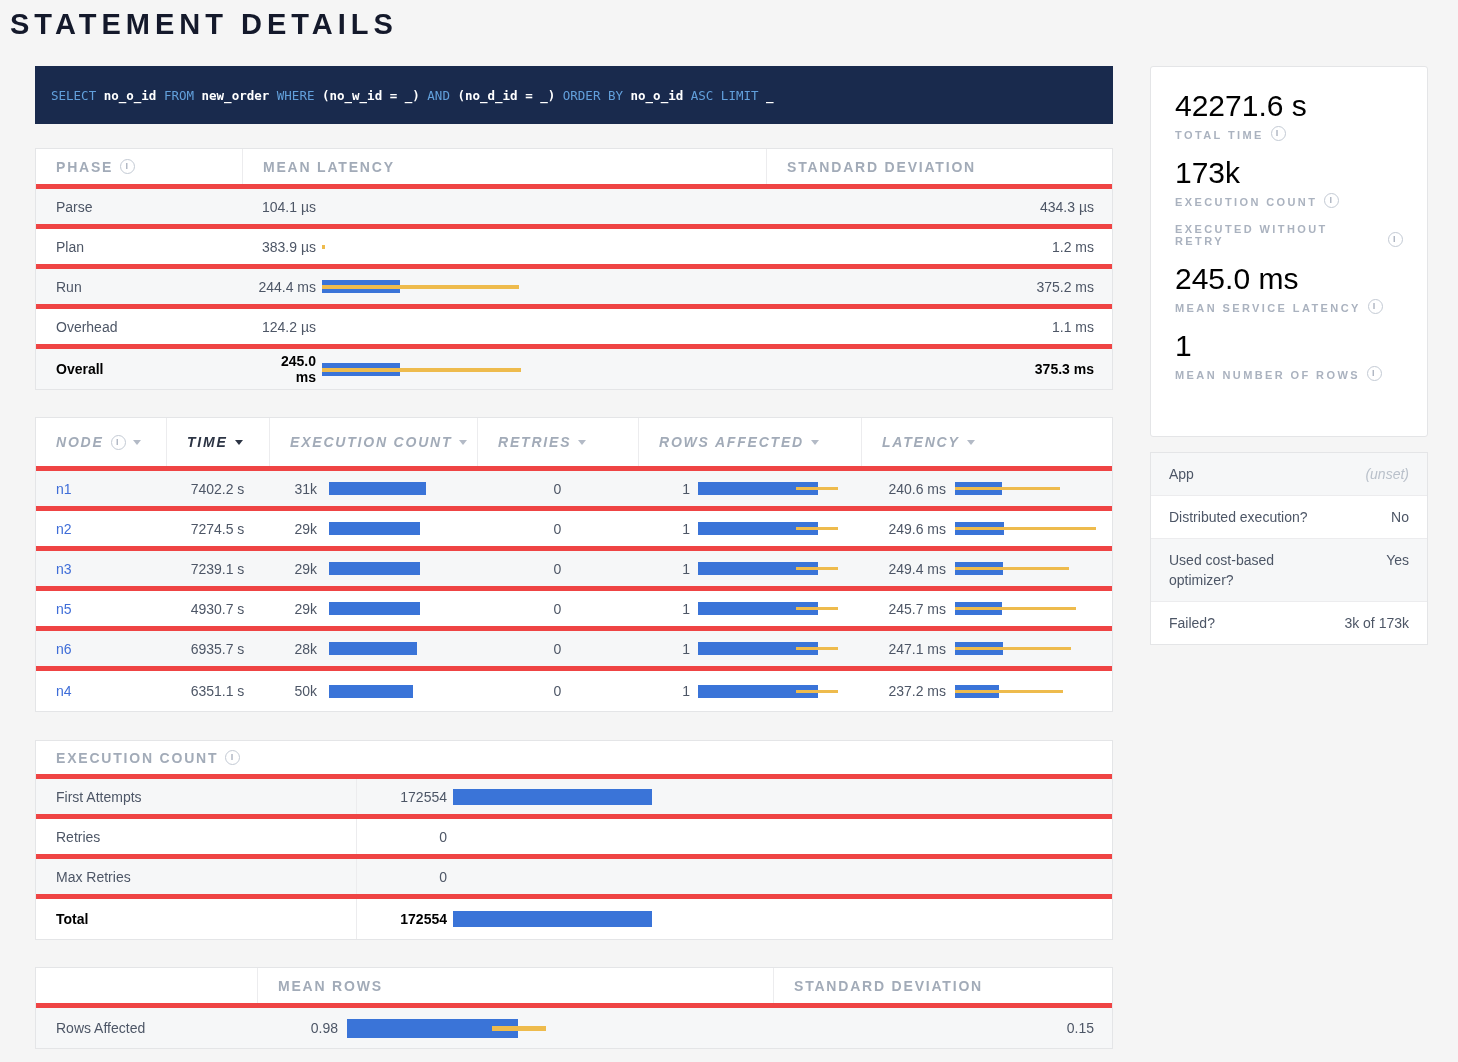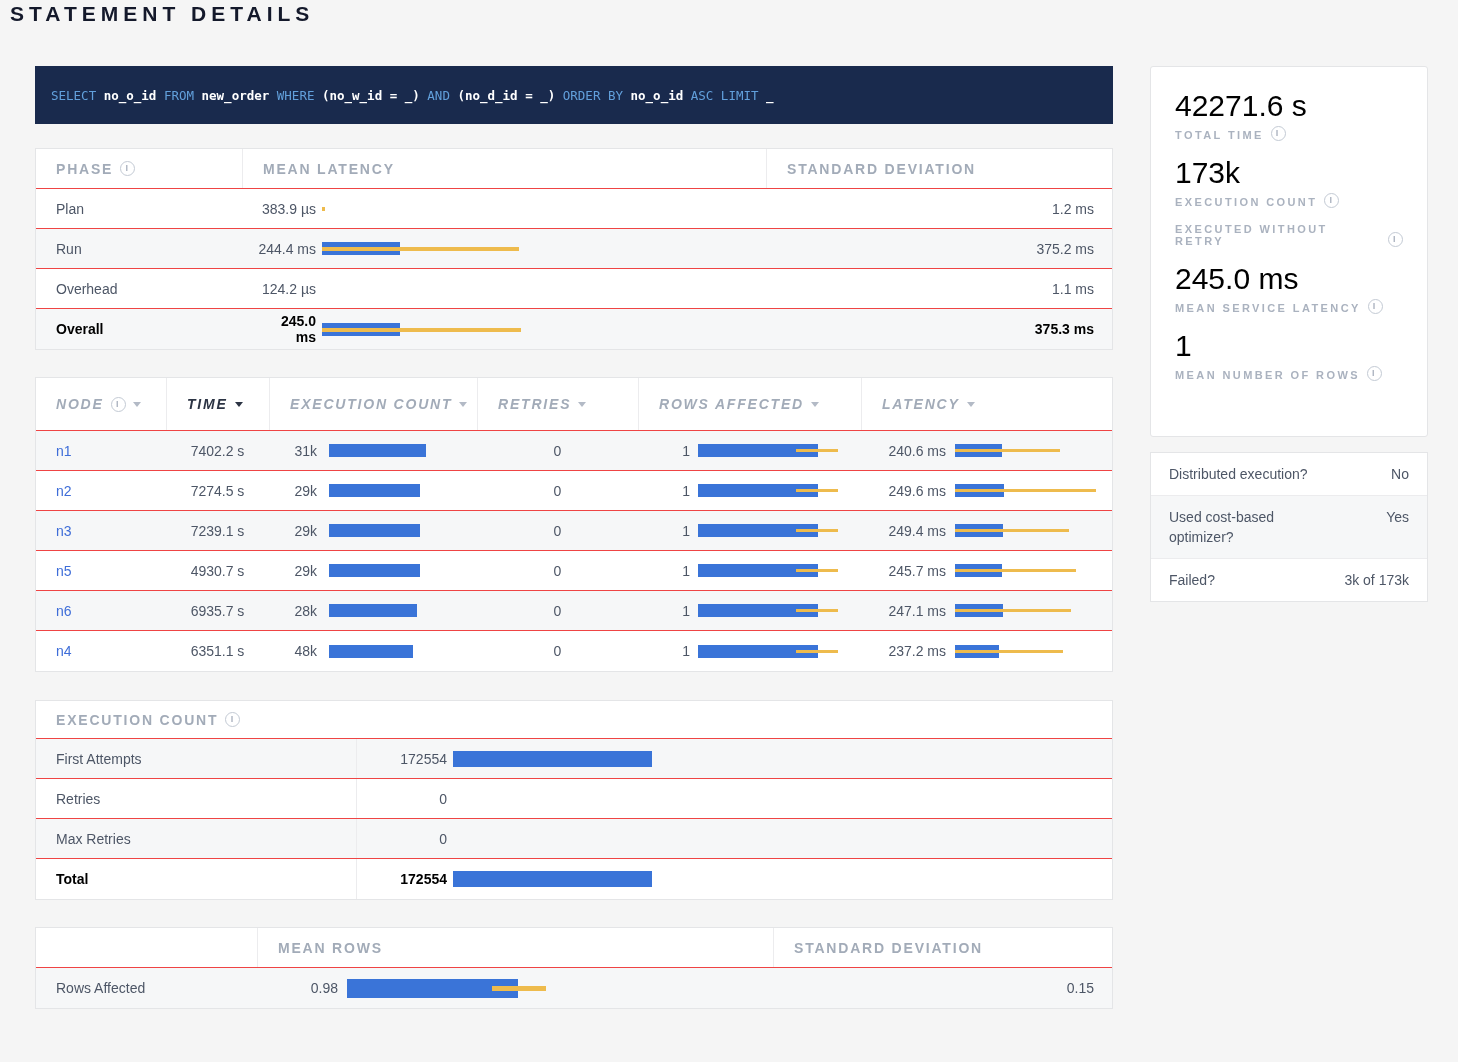--- a/index.html
+++ b/index.html
@@ -5,40 +5,40 @@
   * { box-sizing: border-box; margin: 0; padding: 0; }
   html,body { width:1458px; height:1062px; }
   body {
     background:#f5f5f5;
     font-family:"Liberation Sans", sans-serif;
     color:#4d5666;
     position:relative;
     overflow:hidden;
   }
   .page-title {
-    position:absolute; left:10px; top:2px;
-    font-size:21px; font-weight:700; letter-spacing:5px;
+    position:absolute; left:10px; top:8px;
+    font-size:29px; font-weight:700; letter-spacing:5px;
     color:#14192b;
   }
   .main-col { position:absolute; left:35px; top:66px; width:1078px; }
   .side-col { position:absolute; left:1150px; top:66px; width:278px; }
 
   
   .sql-bar {
     height:58px; background:#192a4d; display:flex; align-items:center;
     padding-left:16px;
     font-family:"DejaVu Sans Mono", monospace; font-size:12.5px;
     white-space:pre; color:#ffffff;
   }
   .sql-bar .kw { color:#62a0dc; font-weight:400; }
   .sql-bar .id { color:#ffffff; font-weight:700; }
 
   
   .card { background:#ffffff; border:1px solid #e4e5e7; }
-  .t-row { display:grid; align-items:center; border-bottom:1px solid #ef4444; }
+  .t-row { display:grid; align-items:center; border-bottom:5px solid #ef4444; }
   .t-row:last-child { border-bottom:none; }
   .t-row.alt { background:#f6f7f8; }
   .t-head {
     font-size:11px; font-weight:700; letter-spacing:1.8px; color:#a2abb8;
     text-transform:uppercase;
   }
   .t-head .cell { display:flex; align-items:center; gap:7px; }
   .cell { padding-left:20px; font-size:14px; }
   .cell.num-right { text-align:right; padding-right:20px; padding-left:0; }
   .cell.center { text-align:center; padding-left:0; }
@@ -135,20 +135,28 @@
         <span class="info-icon"></span>
       </div>
       <div class="cell col-divider">
         <span class="hdr-label">MEAN LATENCY</span>
       </div>
       <div class="cell col-divider">
         <span class="hdr-label">STANDARD DEVIATION</span>
       </div>
     </div>
 
+    <div class="t-row alt">
+      <div class="cell">Parse</div>
+      <div class="cell vb">
+        <span class="val">104.1 µs</span>
+        <span class="bar-wrap"></span>
+      </div>
+      <div class="cell num-right">434.3 µs</div>
+    </div>
     <div class="t-row">
       <div class="cell">Plan</div>
       <div class="cell vb">
         <span class="val">383.9 µs</span>
         <span class="bar-wrap">
             <div class="bar-yellow" style="left: 0px; width: 3px;"></div>
           </span>
       </div>
       <div class="cell num-right">1.2 ms</div>
     </div>
@@ -340,21 +348,21 @@
             <div class="bar-blue" style="width: 48px;"></div>
             <div class="bar-yellow" style="left: 0px; width: 116px;"></div>
           </span>
       </div>
     </div>
 
     <div class="t-row">
       <div class="cell"><a href="#" class="node-link">n4</a></div>
       <div class="cell center">6351.1 s</div>
       <div class="cell vb exec-cell">
-        <span class="val">48k</span>
+        <span class="val">50k</span>
         <span class="bar-wrap">
             <div class="bar-blue" style="width: 84px;"></div>
           </span>
       </div>
       <div class="cell center">0</div>
       <div class="cell vb rows-cell">
         <span class="val">1</span>
         <span class="bar-wrap">
             <div class="bar-blue" style="width: 120px;"></div>
             <div class="bar-yellow" style="left: 98px; width: 42px;"></div>
@@ -469,20 +477,24 @@
     <div class="stat">
       <div class="stat-value">1</div>
       <div class="stat-label">
         <span>MEAN NUMBER OF ROWS</span>
         <span class="info-icon"></span>
       </div>
     </div>
   </div>
 
   <div class="details-panel">
+    <div class="details-row alt">
+      <div class="d-label">App</div>
+      <div class="d-value unset">(unset)</div>
+    </div>
     <div class="details-row">
       <div class="d-label">Distributed execution?</div>
       <div class="d-value">No</div>
     </div>
     <div class="details-row alt">
       <div class="d-label">Used cost-based optimizer?</div>
       <div class="d-value">Yes</div>
     </div>
     <div class="details-row">
       <div class="d-label">Failed?</div>

